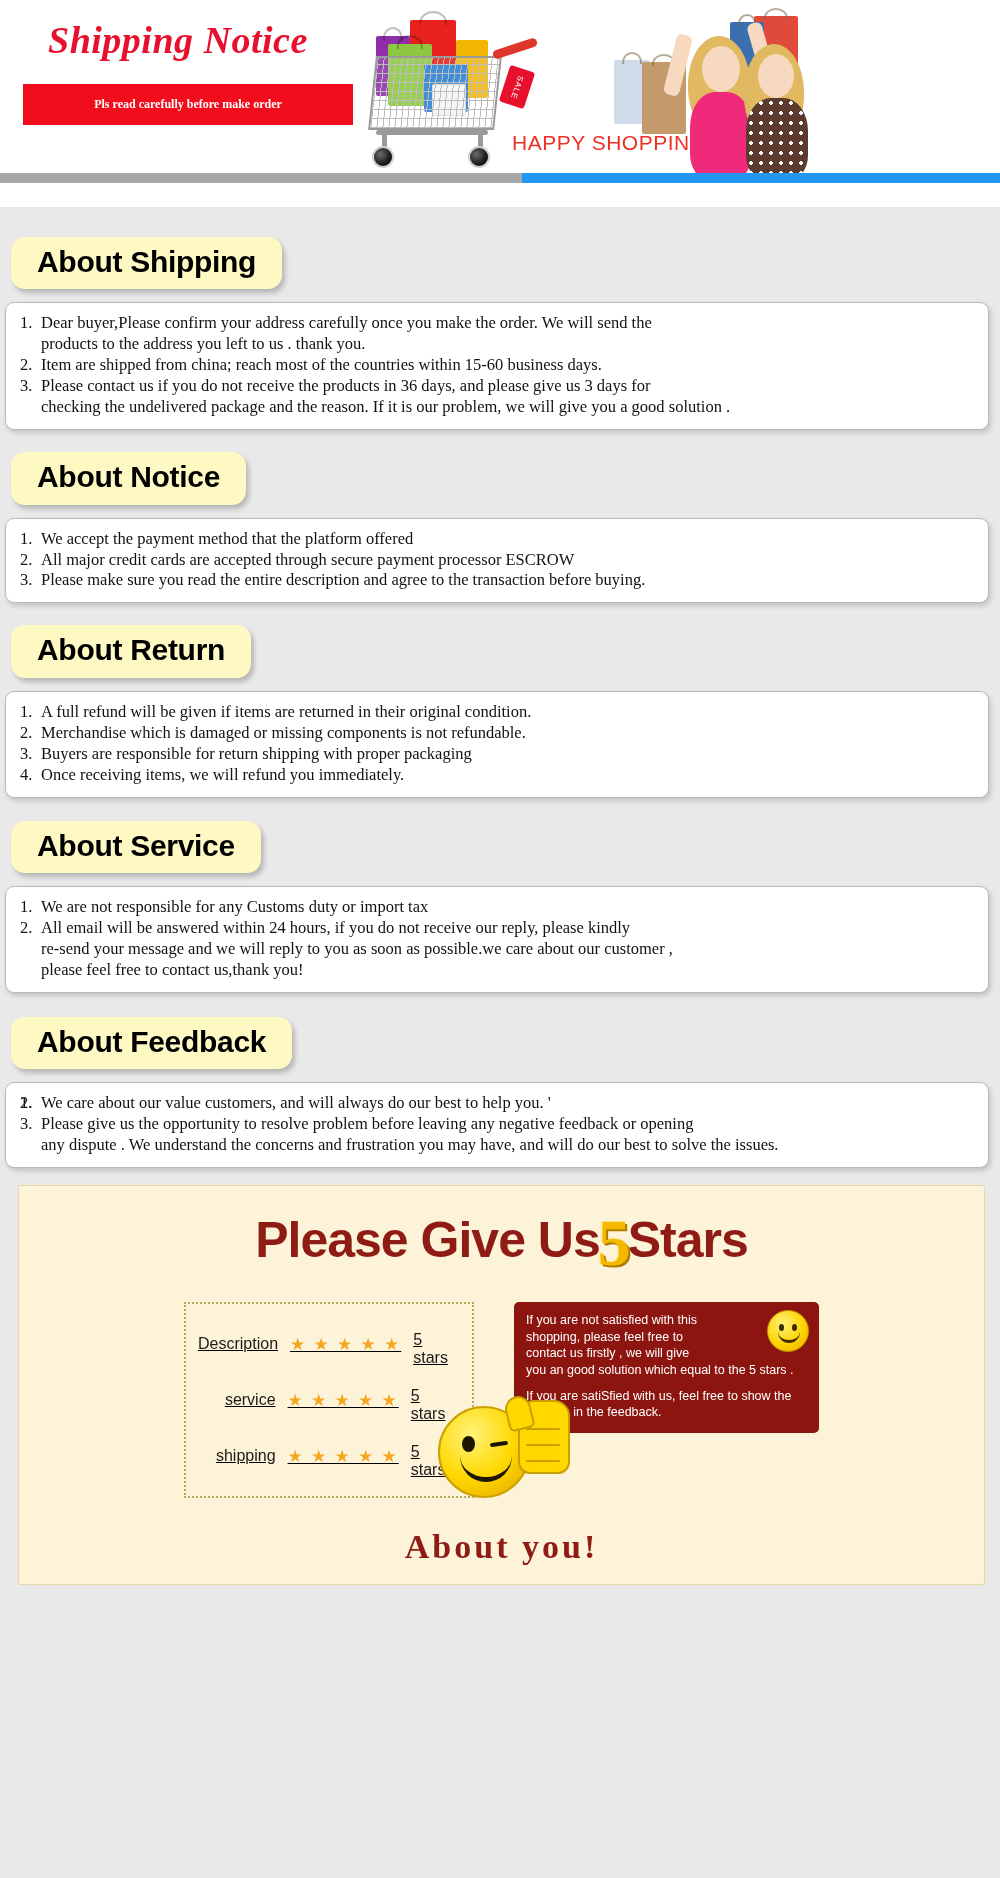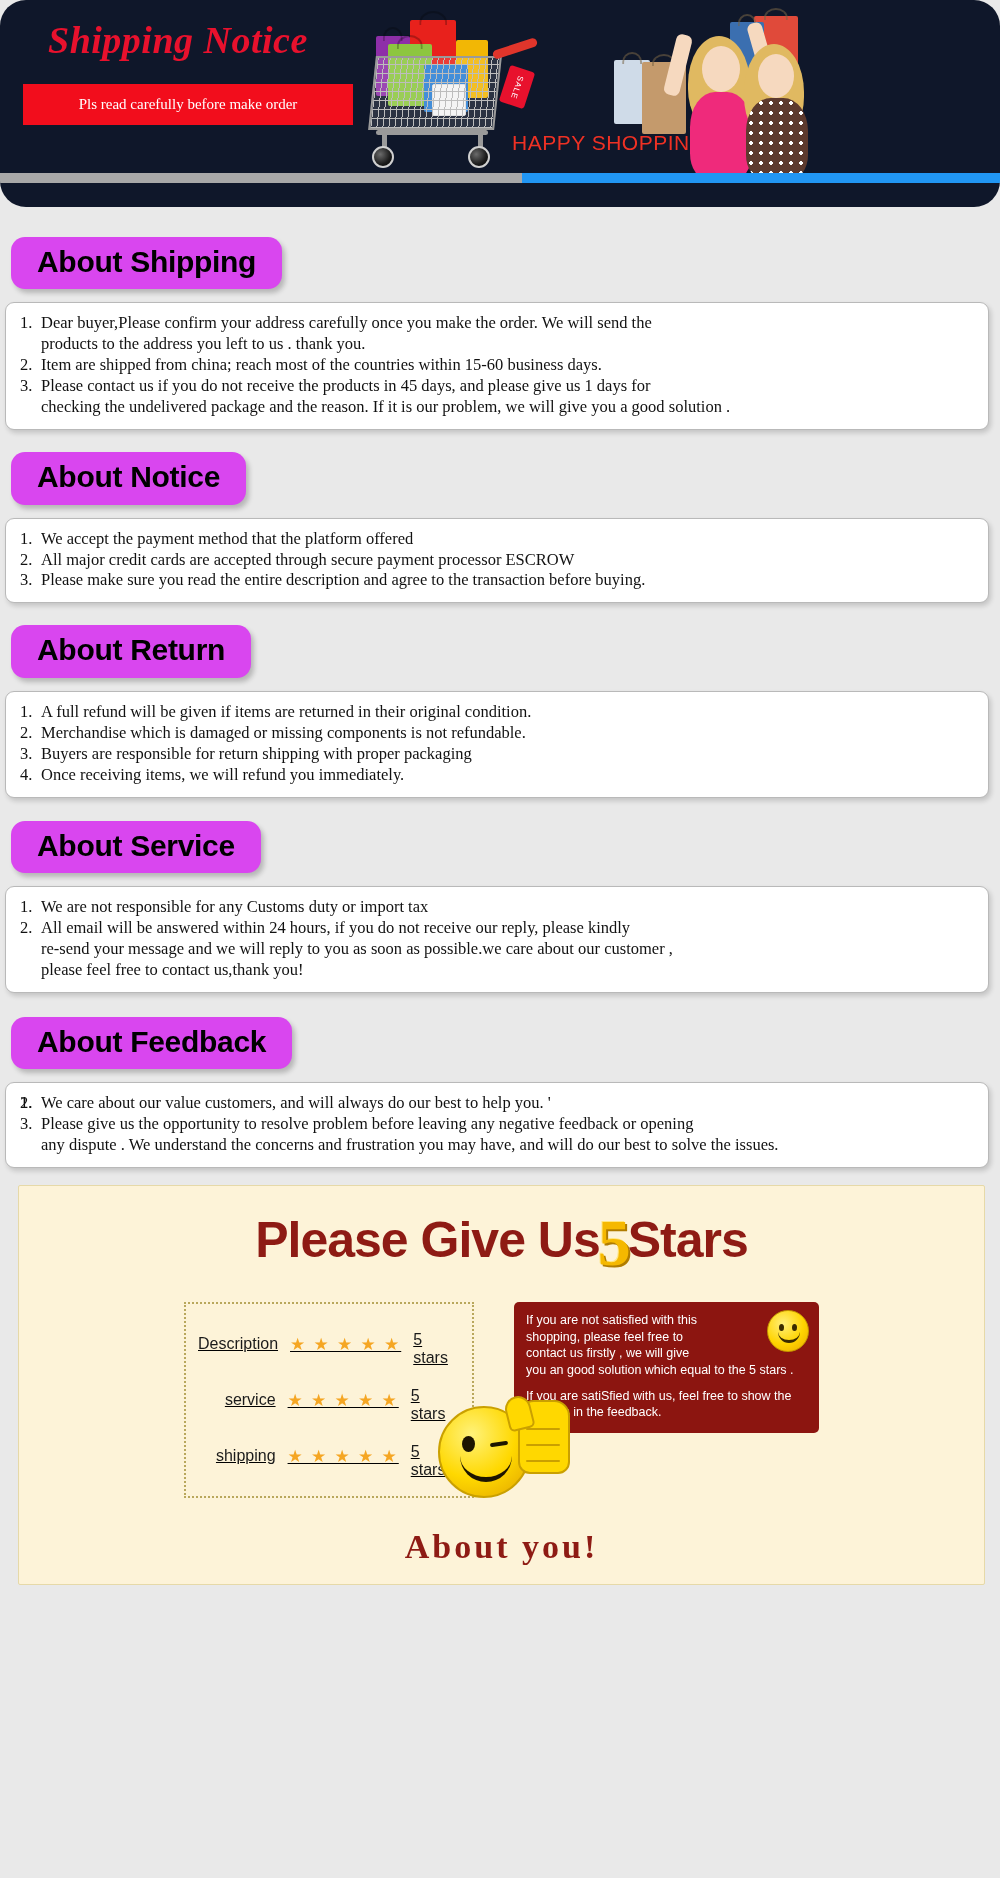--- a/index.html
+++ b/index.html
@@ -5,37 +5,38 @@
   * { box-sizing: border-box; margin: 0; padding: 0; }
   body {
     width: 1000px; height: 1878px;
     background: #ffffff;
     font-family: "Liberation Serif", serif;
     overflow: hidden;
   }
   .page { position: relative; width: 1000px; height: 1878px; background:#e9e9e9; }
 
   
-  .header { position: relative; width: 1000px; height: 207px; background: #0f172a; overflow: hidden; border-radius: 26px; }
+  .header { position: relative; width: 1000px; height: 207px; background: #ffffff; overflow: hidden; }
   .title-shipping {
     position: absolute; left: 48px; top: 18px;
     font-family: "Liberation Serif", serif;
     font-style: italic; font-weight: bold;
     font-size: 38px; color: #e8112d;
     letter-spacing: 0.5px;
   }
   .red-bar {
     position: absolute; left: 23px; top: 84px;
     width: 330px; height: 41px;
     background: #f20d1c;
     display:flex; align-items:center; justify-content:center;
   }
   .red-bar span {
-    color:#ffffff; font-size:15px;
+    color:#ffffff; font-size:12px;
     font-family:"Liberation Serif", serif;
+    font-weight:bold;
   }
   
   .cart-wrap { position:absolute; left:358px; top:6px; width:200px; height:170px; }
   .bag { position:absolute; border-radius:2px; }
   .bag .handle {
     position:absolute; left:50%; top:-9px; transform:translateX(-50%);
     width:60%; height:14px; border:2px solid rgba(0,0,0,.25);
     border-bottom:none; border-radius:60% 60% 0 0 / 100% 100% 0 0;
   }
   .cart-basket {
@@ -82,21 +83,21 @@
     border-bottom:none; border-radius:60% 60% 0 0 / 100% 100% 0 0;
   }
   .gray-rule { position:absolute; left:0; top:173px; width:1000px; height:10px; background:#a8a8a8; }
   .blue-rule { position:absolute; left:522px; top:173px; width:478px; height:10px; background:#2196f3; }
 
   
   .content { position:relative; padding: 16px 0 0 0; }
   .section { position:relative; margin: 0 0 4px 0; }
   .tab {
     display:inline-block;
-    background:#d946ef;
+    background:#fef9c3;
     border-radius:14px;
     padding: 9px 26px 11px 26px;
     margin-left: 11px;
     box-shadow: 3px 4px 5px rgba(0,0,0,0.22);
     font-family:"Liberation Sans", sans-serif;
     font-weight:bold; font-size:30px; color:#000;
     line-height:1.08;
     letter-spacing:-0.3px;
   }
   .panel {
@@ -317,21 +318,21 @@
 
   <div class="content">
 
     <div class="section sec-shipping">
       <div class="tab">About Shipping</div>
       <div class="panel">
         <ol>
           <li><span class="num">1.</span><span>Dear buyer,Please confirm your address carefully once you make the order. We will send the
 products to the address you left to us . thank you.</span></li>
           <li><span class="num">2.</span><span>Item are shipped from china; reach most of the countries within 15-60 business days.</span></li>
-          <li><span class="num">3.</span><span>Please contact us if you do not receive the products in 45 days, and please give us 1 days for
+          <li><span class="num">3.</span><span>Please contact us if you do not receive the products in 36 days, and please give us 3 days for
 checking the undelivered package and the reason. If it is our problem, we will give you a good solution .</span></li>
         </ol>
       </div>
     </div>
 
     <div class="section sec-payment">
       <div class="tab">About Notice</div>
       <div class="panel">
         <ol>
           <li><span class="num">1.</span><span>We accept the payment method that the platform offered</span></li>

